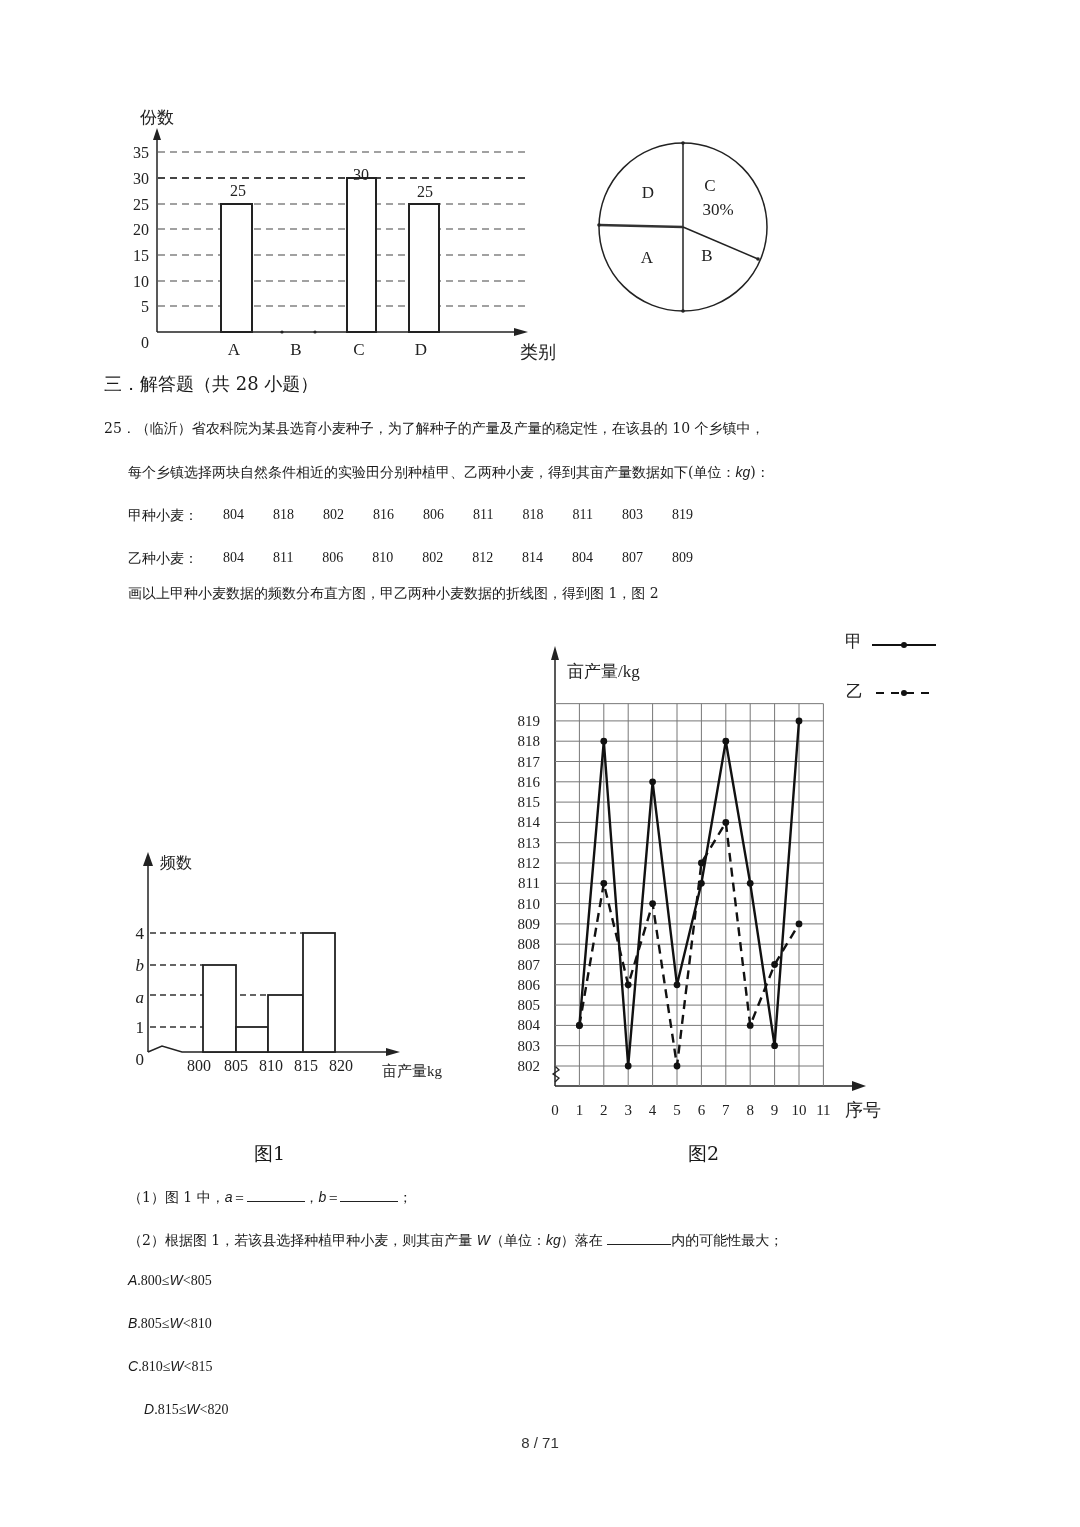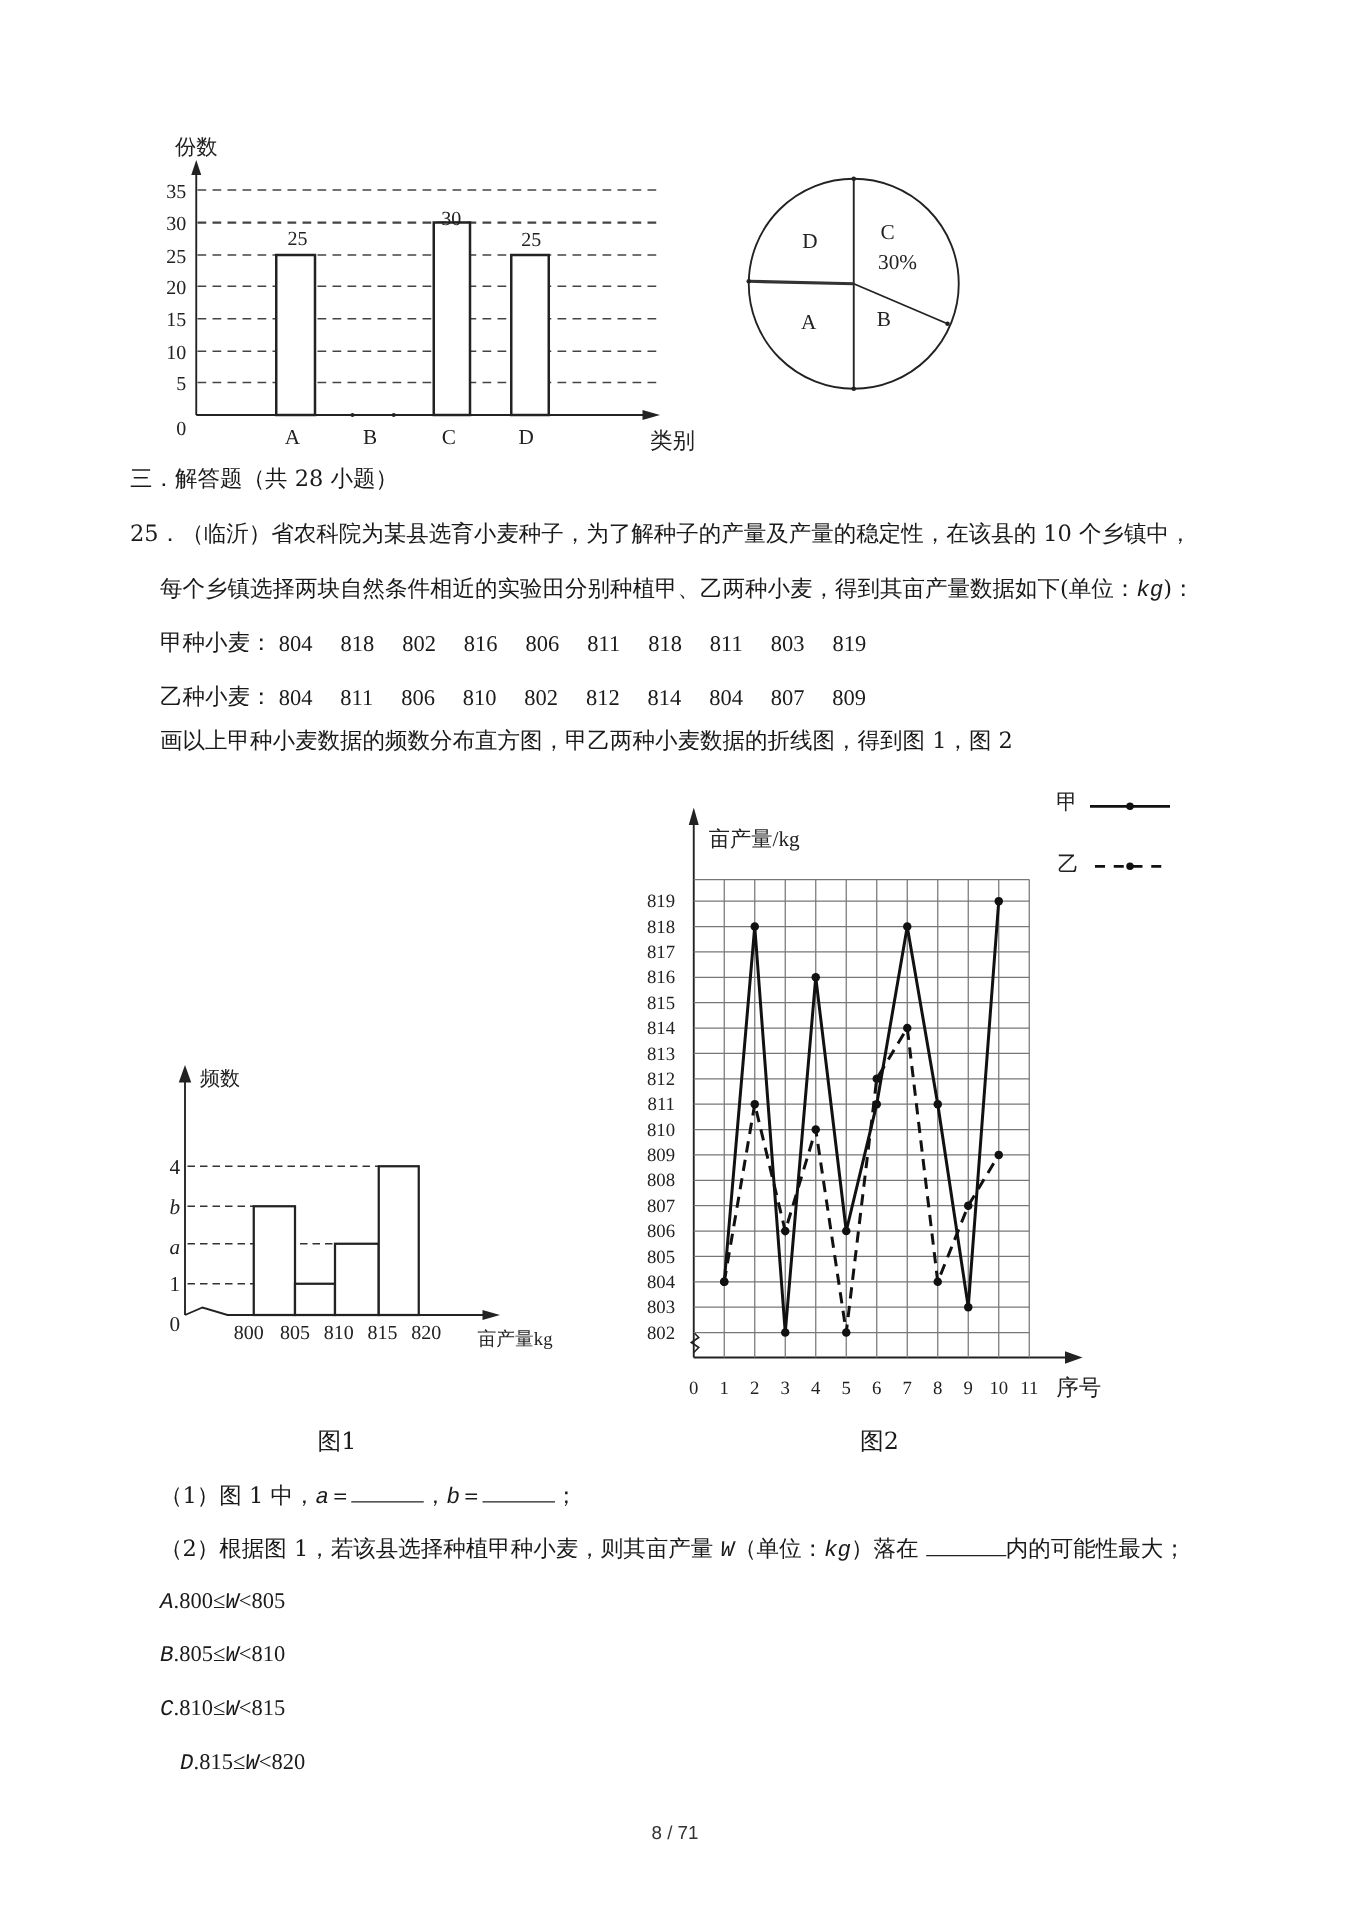--- a/index.html
+++ b/index.html
@@ -1,25 +1,25 @@
 <!DOCTYPE html>
 <html><head>
 <meta charset="utf-8">
 <style>
   html,body{margin:0;padding:0;background:#fff;}
   body{width:1080px;height:1527px;position:relative;overflow:hidden;
        font-family:"DejaVu Serif","Liberation Serif",serif;color:#1a1a1a;}
   .abs{position:absolute;}
-  .txt{font-size:18px;line-height:24px;white-space:nowrap;}
+  .txt{font-size:14px;line-height:24px;white-space:nowrap;}
   .section{font-weight:normal;font-size:18px;}
   .num{font-family:"Liberation Serif",serif;}
-  .it{font-style:italic;font-family:Liberation Mono, monospace;}
+  .it{font-style:italic;font-family:Liberation Sans, sans-serif;}
   svg text{font-family:"Liberation Serif","DejaVu Serif",serif;fill:#222;}
   .blank{display:inline-block;width:58px;border-bottom:1px solid #222;height:18px;vertical-align:baseline;}
-  .pageno{font-family:"Liberation Sans",sans-serif;font-size:15px;color:#333;margin-top:24px;}
+  .pageno{font-family:"Liberation Sans",sans-serif;font-size:15px;color:#333;}
   .vals span{display:inline-block;margin-right:0;}
 </style>
 </head>
 <body>
 
 <svg class="abs" style="left:100px;top:90px" width="480" height="290">
   <text x="40" y="33" font-size="17">份数</text>
 
   <line x1="57" y1="42" x2="57" y2="242" stroke="#222" stroke-width="1.5"></line>
   <polygon points="57,38 53,50 61,50" fill="#222"></polygon>

